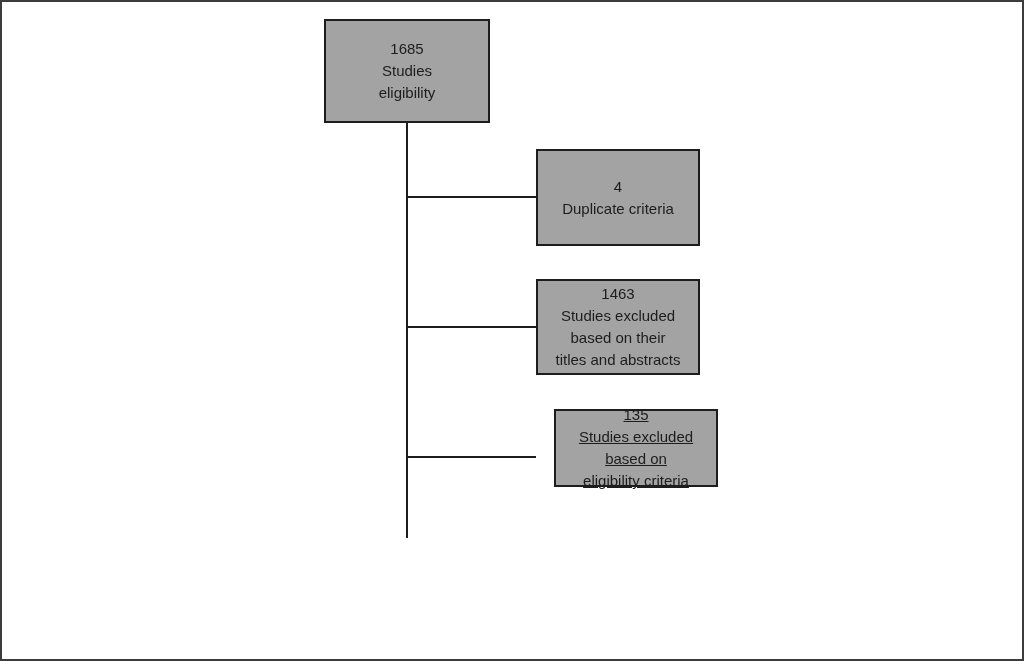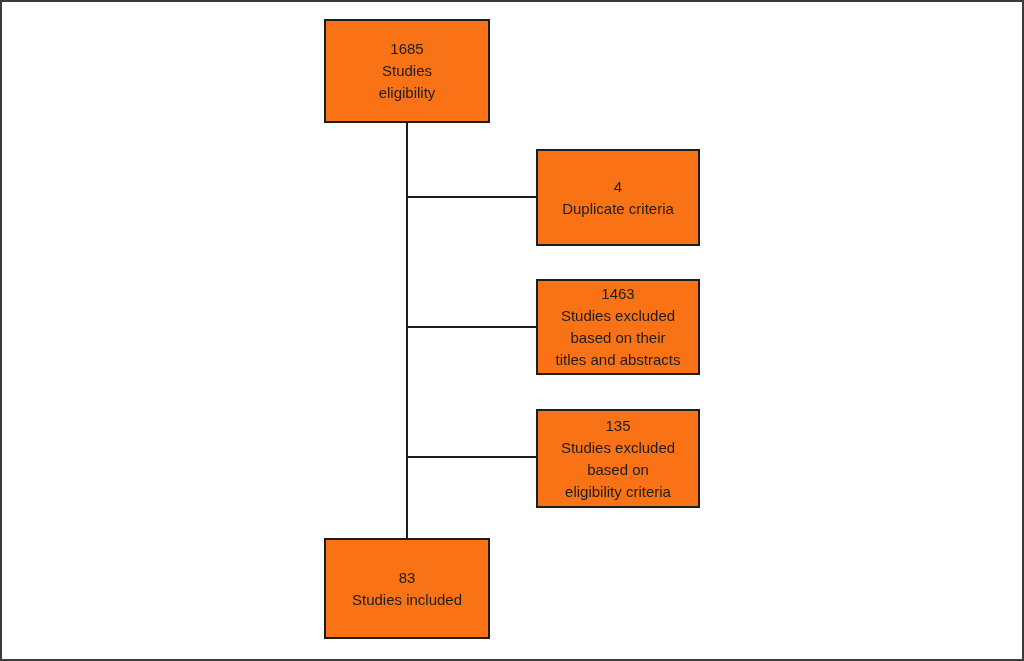--- a/index.html
+++ b/index.html
@@ -14,37 +14,37 @@
     background: #ffffff;
     border: 2px solid #3c3c3c;
     box-sizing: border-box;
     overflow: hidden;
     font-family: "Liberation Sans", "DejaVu Sans", sans-serif;
   }
   .node {
     position: absolute;
     box-sizing: border-box;
     border: 2px solid #1d1d1b;
-    background: #f97316;
+    background: #a3a3a3;
     display: flex;
     flex-direction: column;
     align-items: center;
     justify-content: center;
     text-align: center;
     color: #1d1d1b;
     font-size: 15px;
     line-height: 22px;
   }
   .node-count { white-space: pre-line; }
   .node-desc  { white-space: pre-line; }
 
   .node-identified          { left: 322px; top: 17px;  width: 166px; height: 104px; }
   .node-duplicates          { left: 534px; top: 147px; width: 164px; height: 97px;  }
   .node-excluded-titles     { left: 534px; top: 277px; width: 164px; height: 96px;  }
-  .node-excluded-eligibility{ left: 534px; top: 407px; width: 164px; height: 99px;  }
+  .node-excluded-eligibility{ left: 552px; top: 407px; width: 164px; height: 78px; text-decoration: underline;  }
   .node-included            { left: 322px; top: 536px; width: 166px; height: 101px; }
 
   .line {
     position: absolute;
     background: #1d1d1b;
   }
   .line-v-main { left: 404px; top: 121px; width: 2px;   height: 415px; }
   .line-h-1    { left: 406px; top: 194px; width: 128px; height: 2px;   }
   .line-h-2    { left: 406px; top: 324px; width: 128px; height: 2px;   }
   .line-h-3    { left: 406px; top: 454px; width: 128px; height: 2px;   }
@@ -72,23 +72,19 @@
 titles and abstracts</div>
   </div>
 
   <div class="node node-excluded-eligibility">
     <div class="node-count">135</div>
     <div class="node-desc">Studies excluded
 based on
 eligibility criteria</div>
   </div>
 
-  <div class="node node-included">
-    <div class="node-count">83</div>
-    <div class="node-desc">Studies included</div>
-  </div>
 
   <div class="line line-v-main"></div>
   <div class="line line-h-1"></div>
   <div class="line line-h-2"></div>
   <div class="line line-h-3"></div>
 
 </div>
 
 </body></html>

